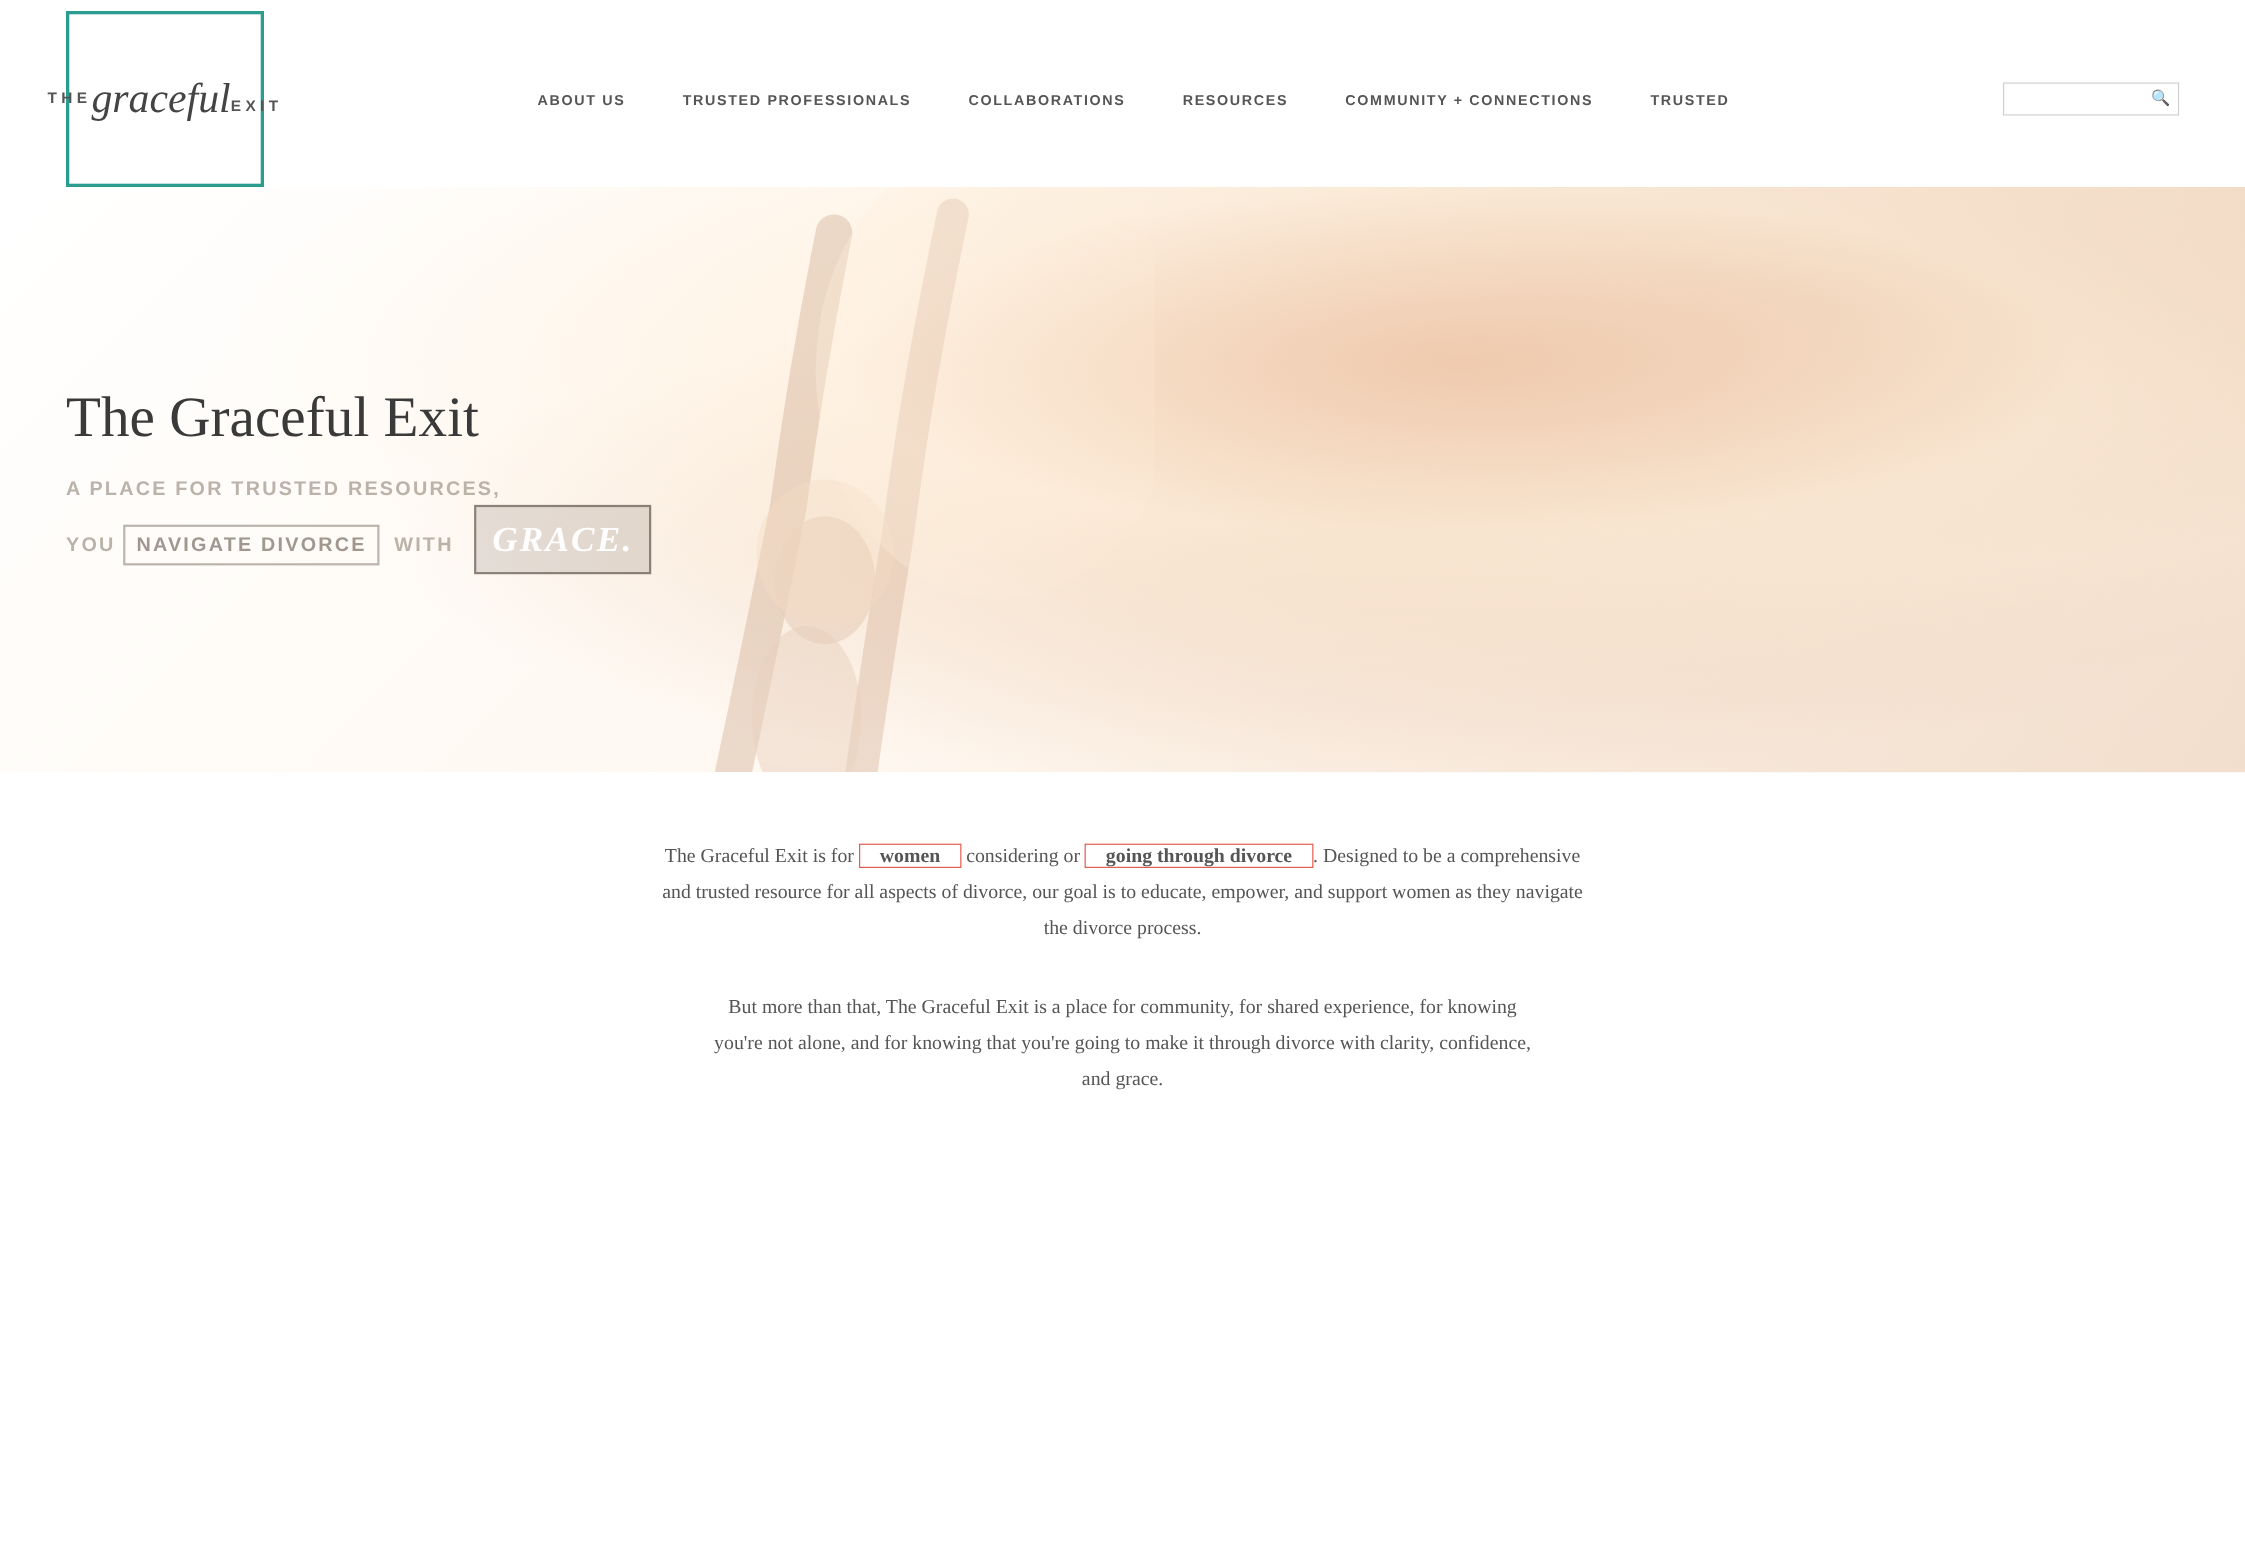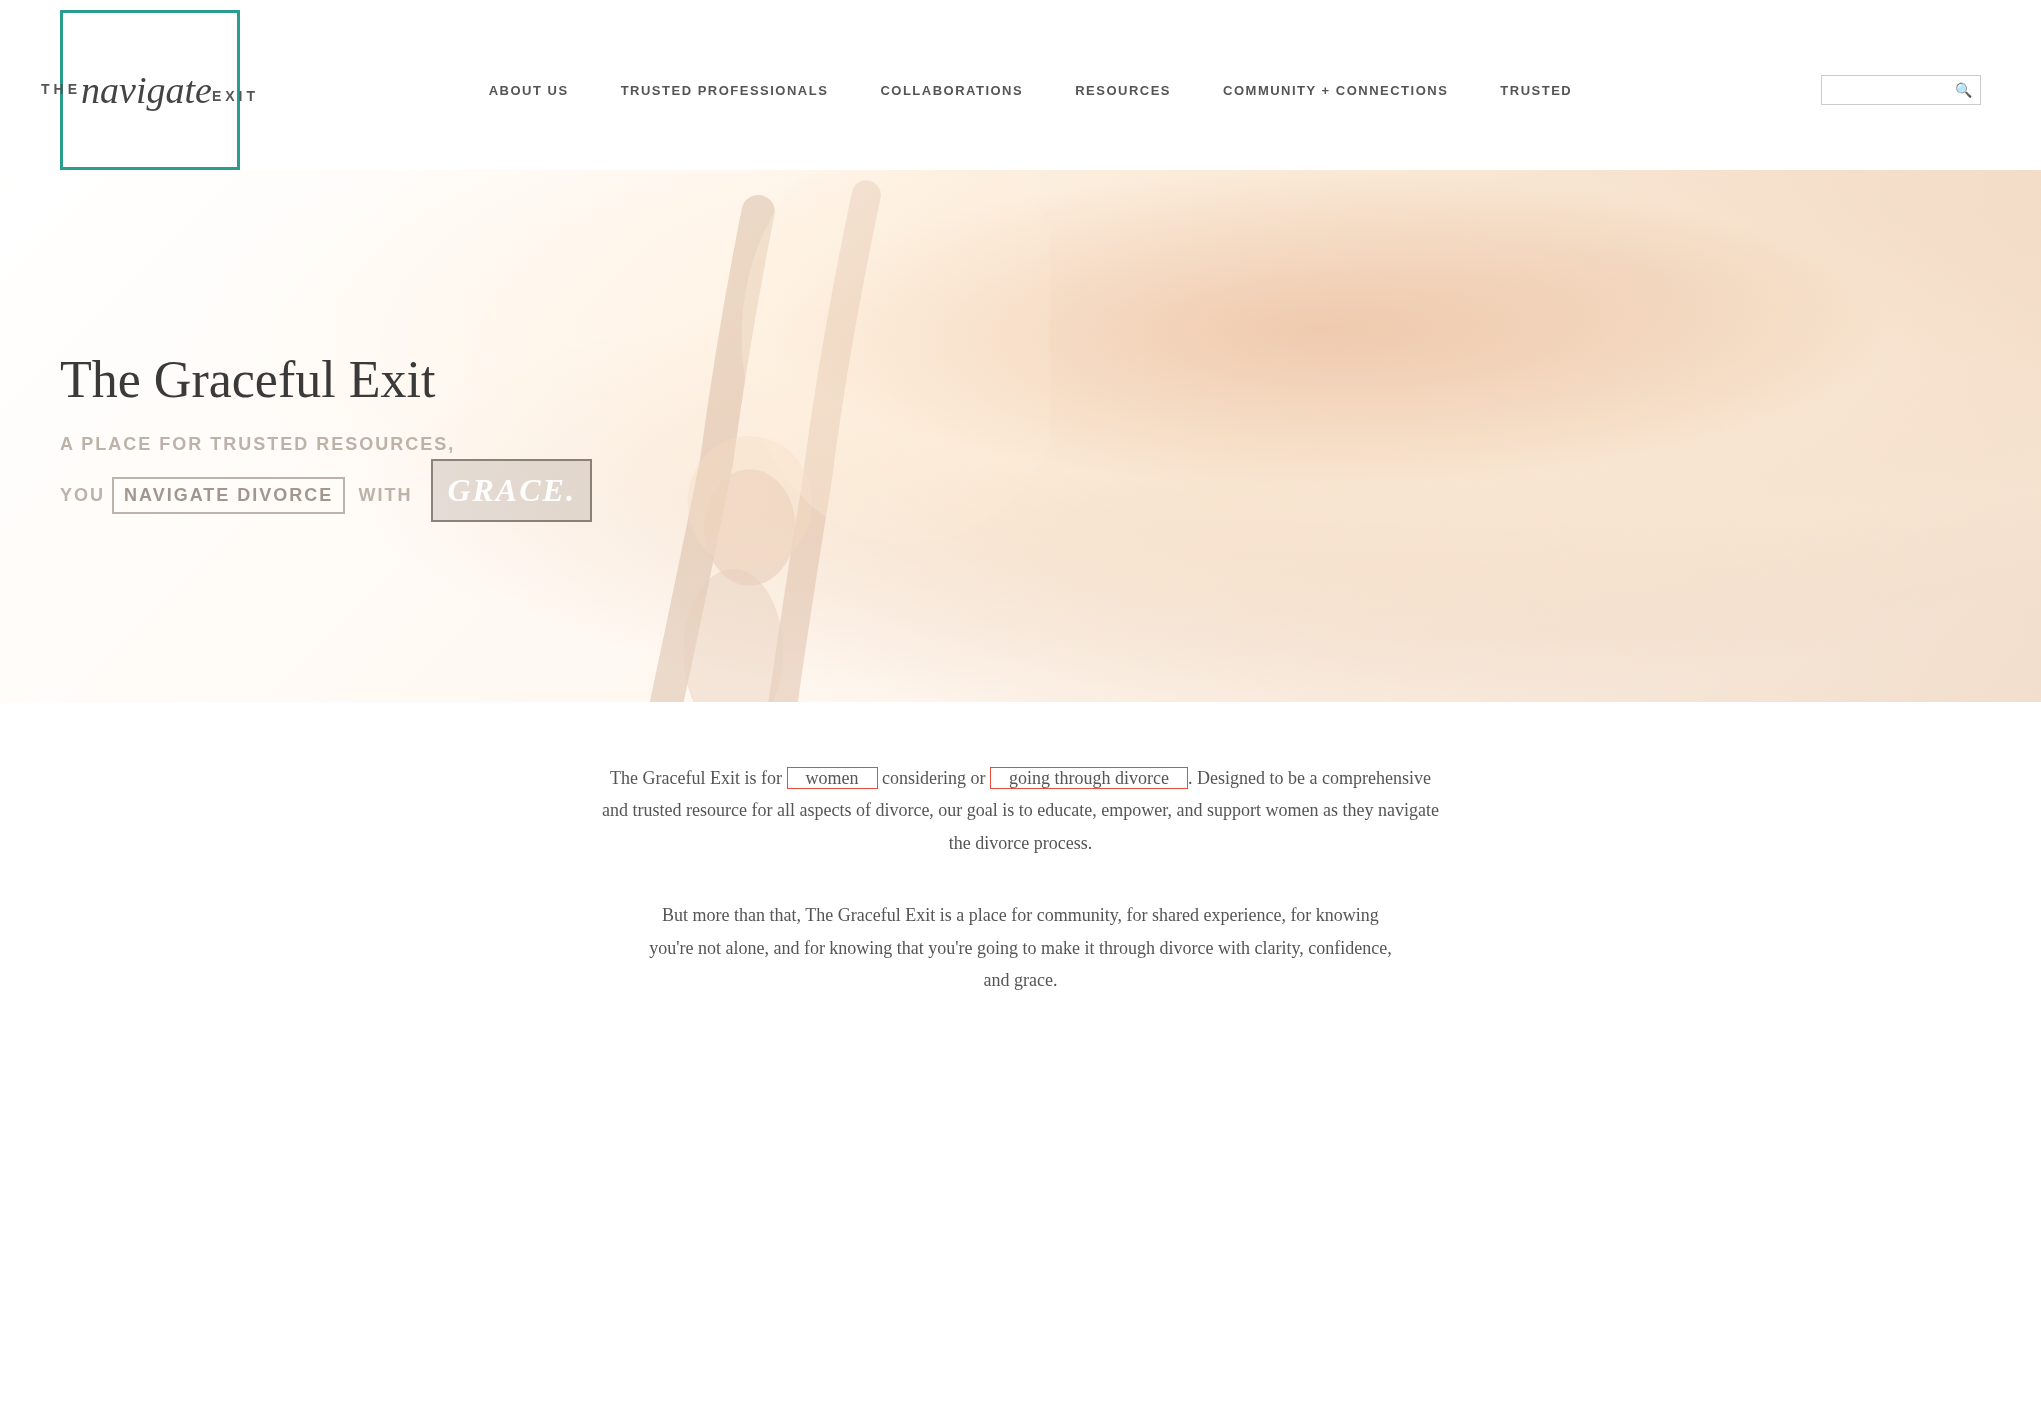--- a/index.html
+++ b/index.html
@@ -205,41 +205,42 @@
       font-size: 18px;
       line-height: 1.8;
       color: #555;
       margin-bottom: 40px;
     }
 
     .highlight-box {
       display: inline;
       border: 1.5px solid #e74c3c;
       padding: 0 18px;
+      font-weight: bold;
     }
 
     .content-para2 {
       font-family: 'Georgia', serif;
       font-size: 18px;
       line-height: 1.8;
       color: #555;
       max-width: 760px;
       margin: 0 auto;
     }
   </style>
 </head>
 <body>
 
 <div class="header">
   <div class="header-top">
 
     <div class="logo-container">
       <div class="logo-box">
         <span class="logo-the">THE</span>
-        <span class="logo-graceful">navigate</span>
+        <span class="logo-graceful">graceful</span>
         <span class="logo-exit">EXIT</span>
       </div>
     </div>
 
     <nav class="nav">
       <a class="nav-item">ABOUT US</a>
       <a class="nav-item">TRUSTED PROFESSIONALS</a>
       <a class="nav-item">COLLABORATIONS</a>
       <a class="nav-item">RESOURCES</a>
       <a class="nav-item">COMMUNITY + CONNECTIONS</a>

